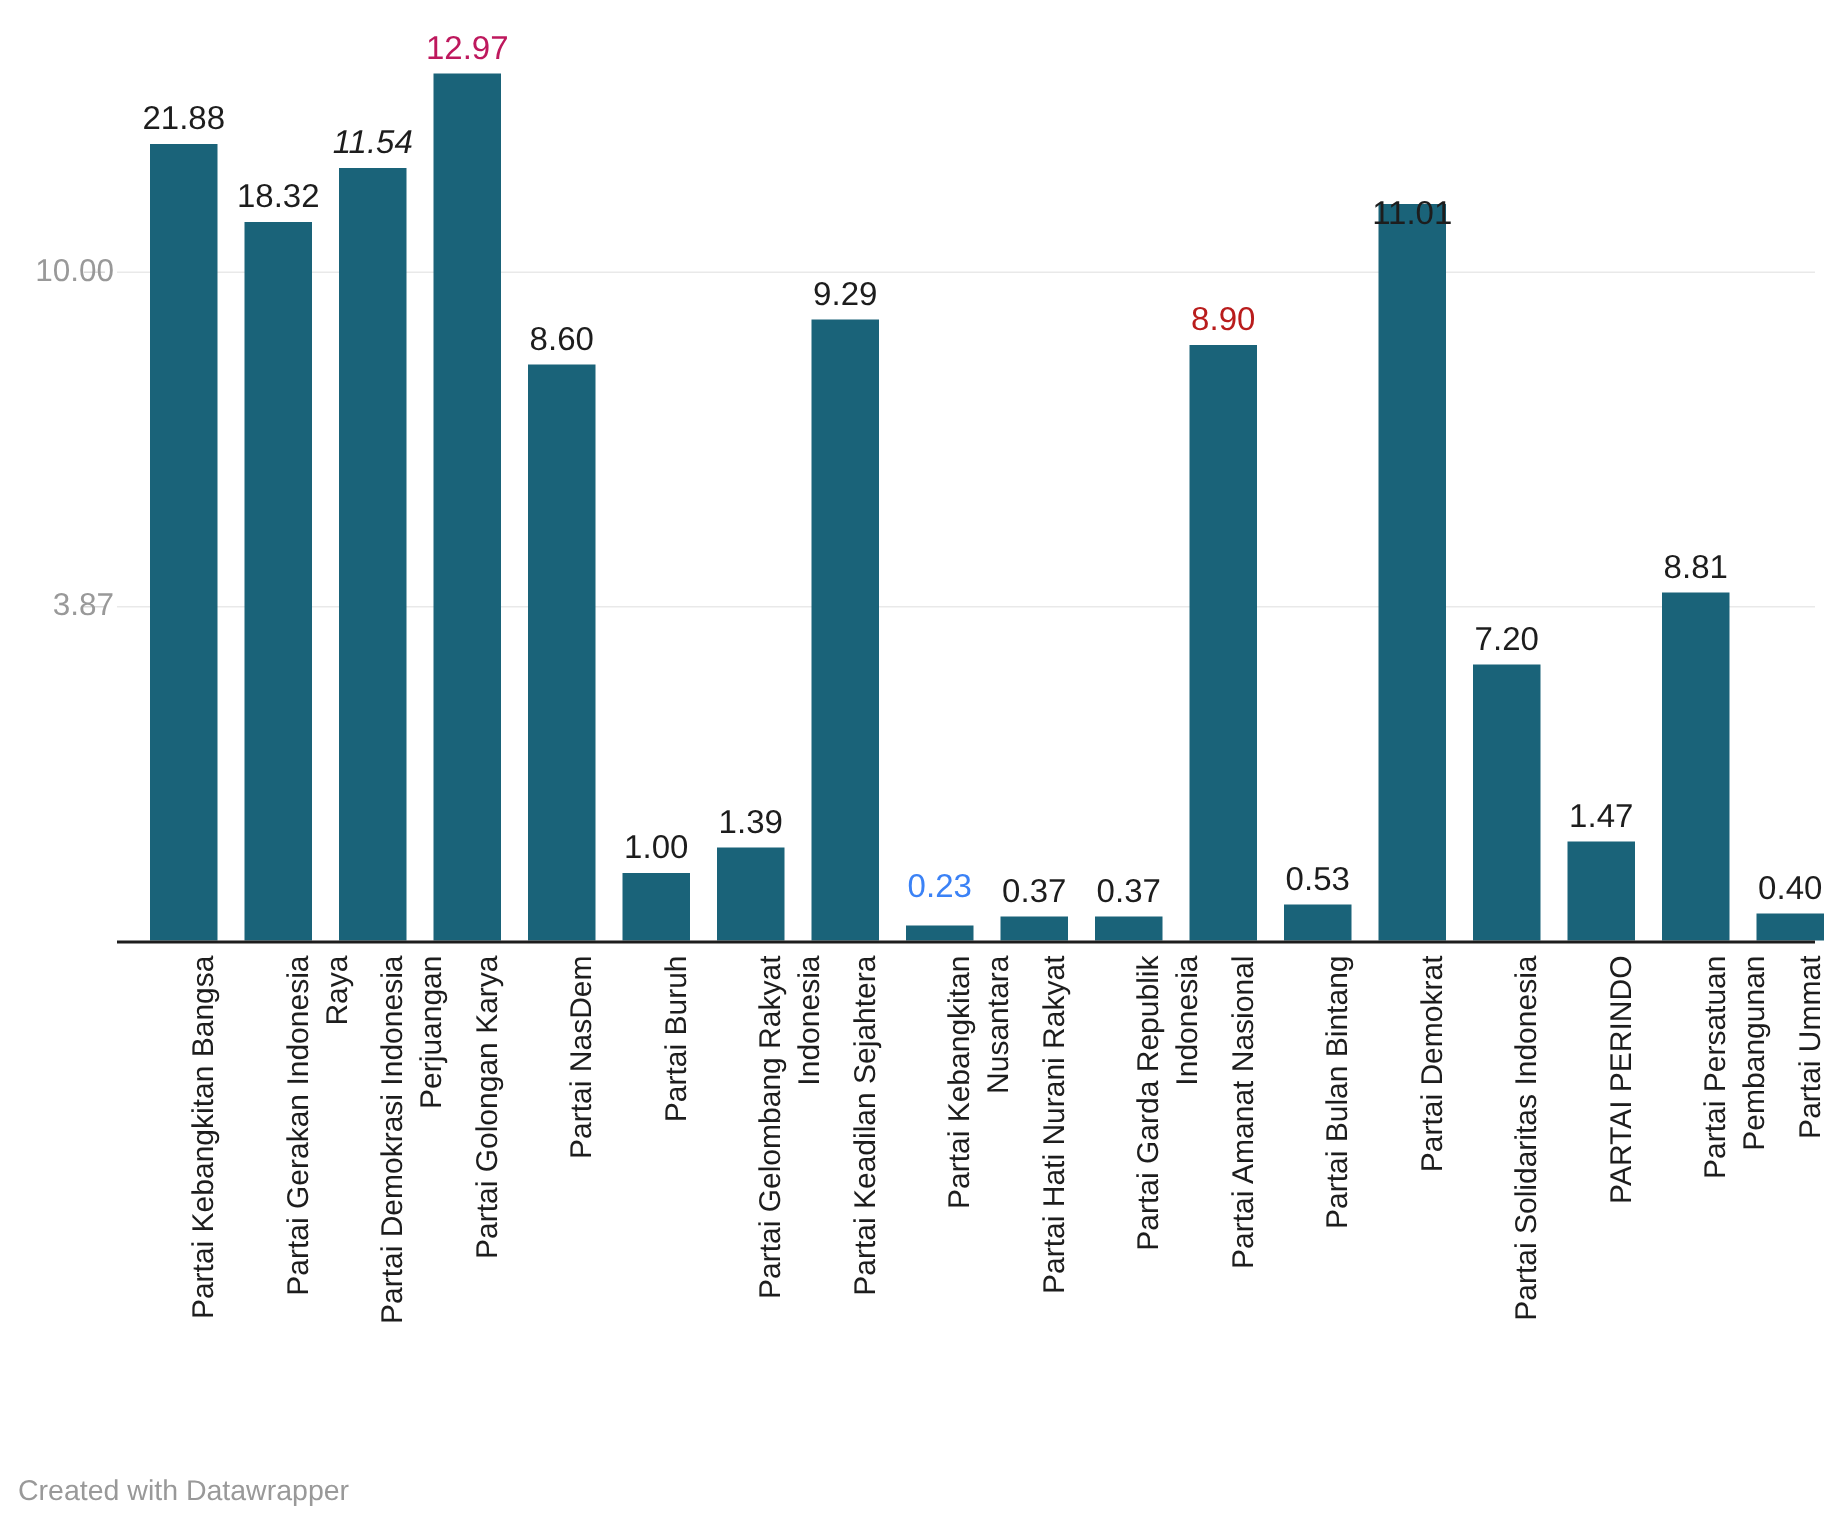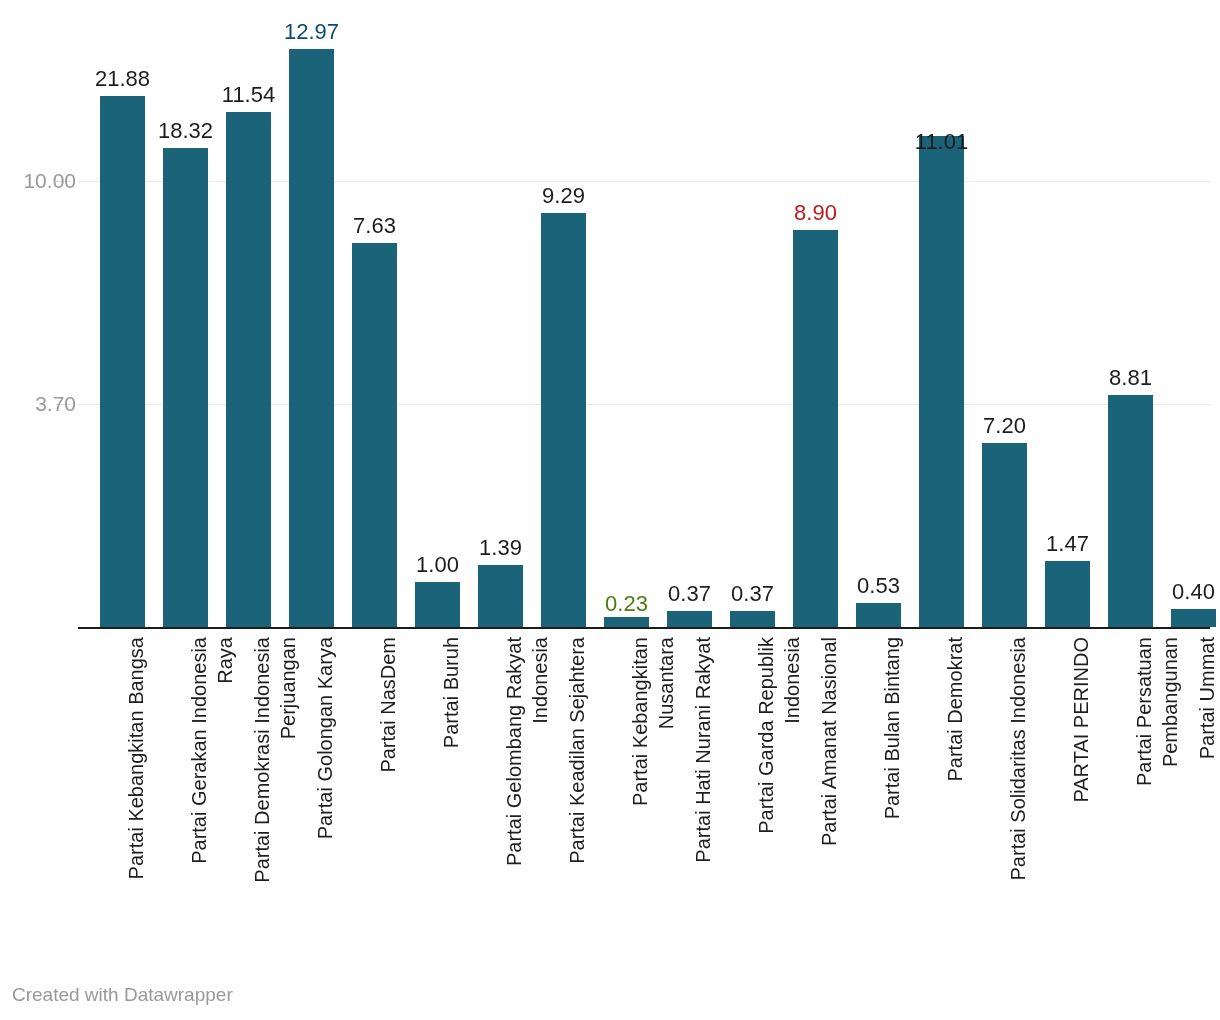--- a/index.html
+++ b/index.html
@@ -154,45 +154,45 @@
         <div class="bar-slot" style="left: 13px; height: 629px;">
           <div class="bar-rect" title="Partai Kebangkitan Bangsa: 11.90" style="height: 530.74px; background: rgb(26, 99, 121);"></div>
           <div class="bar-value" style="bottom: 536.74px; color: rgb(29, 29, 29);">21.88</div>
         </div>
         <div class="bar-slot" style="left: 76px; height: 629px;">
           <div class="bar-rect" title="Partai Gerakan Indonesia Raya: 10.73" style="height: 478.558px; background: rgb(26, 99, 121);"></div>
           <div class="bar-value" style="bottom: 484.558px; color: rgb(29, 29, 29);">18.32</div>
         </div>
         <div class="bar-slot" style="left: 139px; height: 629px;">
           <div class="bar-rect" title="Partai Demokrasi Indonesia Perjuangan: 11.54" style="height: 514.684px; background: rgb(26, 99, 121);"></div>
-          <div class="bar-value" style="bottom: 520.684px; color: rgb(29, 29, 29);">11.54</div>
+          <div class="bar-value" style="bottom: 520.684px; color: rgb(29, 29, 29); font-style: italic;">11.54</div>
         </div>
         <div class="bar-slot" style="left: 202px; height: 629px;">
           <div class="bar-rect" title="Partai Golongan Karya: 12.97" style="height: 578.462px; background: rgb(26, 99, 121);"></div>
-          <div class="bar-value" style="bottom: 584.462px; color: #0c4a6e;">12.97</div>
+          <div class="bar-value" style="bottom: 584.462px; color: #be185d;">12.97</div>
         </div>
         <div class="bar-slot" style="left: 265px; height: 629px;">
           <div class="bar-rect" title="Partai NasDem: 8.60" style="height: 383.56px; background: rgb(26, 99, 121);"></div>
-          <div class="bar-value" style="bottom: 389.56px; color: rgb(29, 29, 29);">7.63</div>
+          <div class="bar-value" style="bottom: 389.56px; color: rgb(29, 29, 29);">8.60</div>
         </div>
         <div class="bar-slot" style="left: 328px; height: 629px;">
           <div class="bar-rect" title="Partai Buruh: 1.00" style="height: 44.6px; background: rgb(26, 99, 121);"></div>
           <div class="bar-value" style="bottom: 50.6px; color: rgb(29, 29, 29);">1.00</div>
         </div>
         <div class="bar-slot" style="left: 391px; height: 629px;">
           <div class="bar-rect" title="Partai Gelombang Rakyat Indonesia: 1.39" style="height: 61.994px; background: rgb(26, 99, 121);"></div>
           <div class="bar-value" style="bottom: 67.994px; color: rgb(29, 29, 29);">1.39</div>
         </div>
         <div class="bar-slot" style="left: 454px; height: 629px;">
           <div class="bar-rect" title="Partai Keadilan Sejahtera: 9.29" style="height: 414.334px; background: rgb(26, 99, 121);"></div>
           <div class="bar-value" style="bottom: 420.334px; color: rgb(29, 29, 29);">9.29</div>
         </div>
         <div class="bar-slot" style="left: 517px; height: 629px;">
           <div class="bar-rect" title="Partai Kebangkitan Nusantara: 0.23" style="height: 10.258px; background: rgb(26, 99, 121);"></div>
-          <div class="bar-value" style="bottom: 12px; color: #4d7c0f;">0.23</div>
+          <div class="bar-value" style="bottom: 25px; color: #3b82f6;">0.23</div>
         </div>
         <div class="bar-slot" style="left: 580px; height: 629px;">
           <div class="bar-rect" title="Partai Hati Nurani Rakyat: 0.37" style="height: 16.502px; background: rgb(26, 99, 121);"></div>
           <div class="bar-value" style="bottom: 22.502px; color: rgb(29, 29, 29);">0.37</div>
         </div>
         <div class="bar-slot" style="left: 643px; height: 629px;">
           <div class="bar-rect" title="Partai Garda Republik Indonesia: 0.37" style="height: 16.502px; background: rgb(26, 99, 121);"></div>
           <div class="bar-value" style="bottom: 22.502px; color: rgb(29, 29, 29);">0.37</div>
         </div>
         <div class="bar-slot" style="left: 706px; height: 629px;">
@@ -229,21 +229,21 @@
           <div class="tick-stub"></div>
         </div>
         <div class="gridline" style="top: 181px;">
           <div class="tick-stub"></div>
         </div>
       </div>
     <div class="axis-line"></div>
   </div>
 
   <div id="ytick-layer">
-      <div class="y-tick-label" style="top: 404px; left: 6px; right: auto;">3.70</div>
+      <div class="y-tick-label" style="top: 404px; left: 6px; right: auto;">3.87</div>
       <div class="y-tick-label" style="top: 181px; left: 6px; right: auto;">10.00</div>
     </div>
 
   <div class="xlabels-layer" id="xlabels-layer">
       <div class="x-label" style="left: 13px;">
         <span class="rot"><span>Partai Kebangkitan Bangsa</span></span>
       </div>
       <div class="x-label" style="left: 76px;">
         <span class="rot"><span>Partai Gerakan Indonesia</span><span class="l2">Raya</span></span>
       </div>

